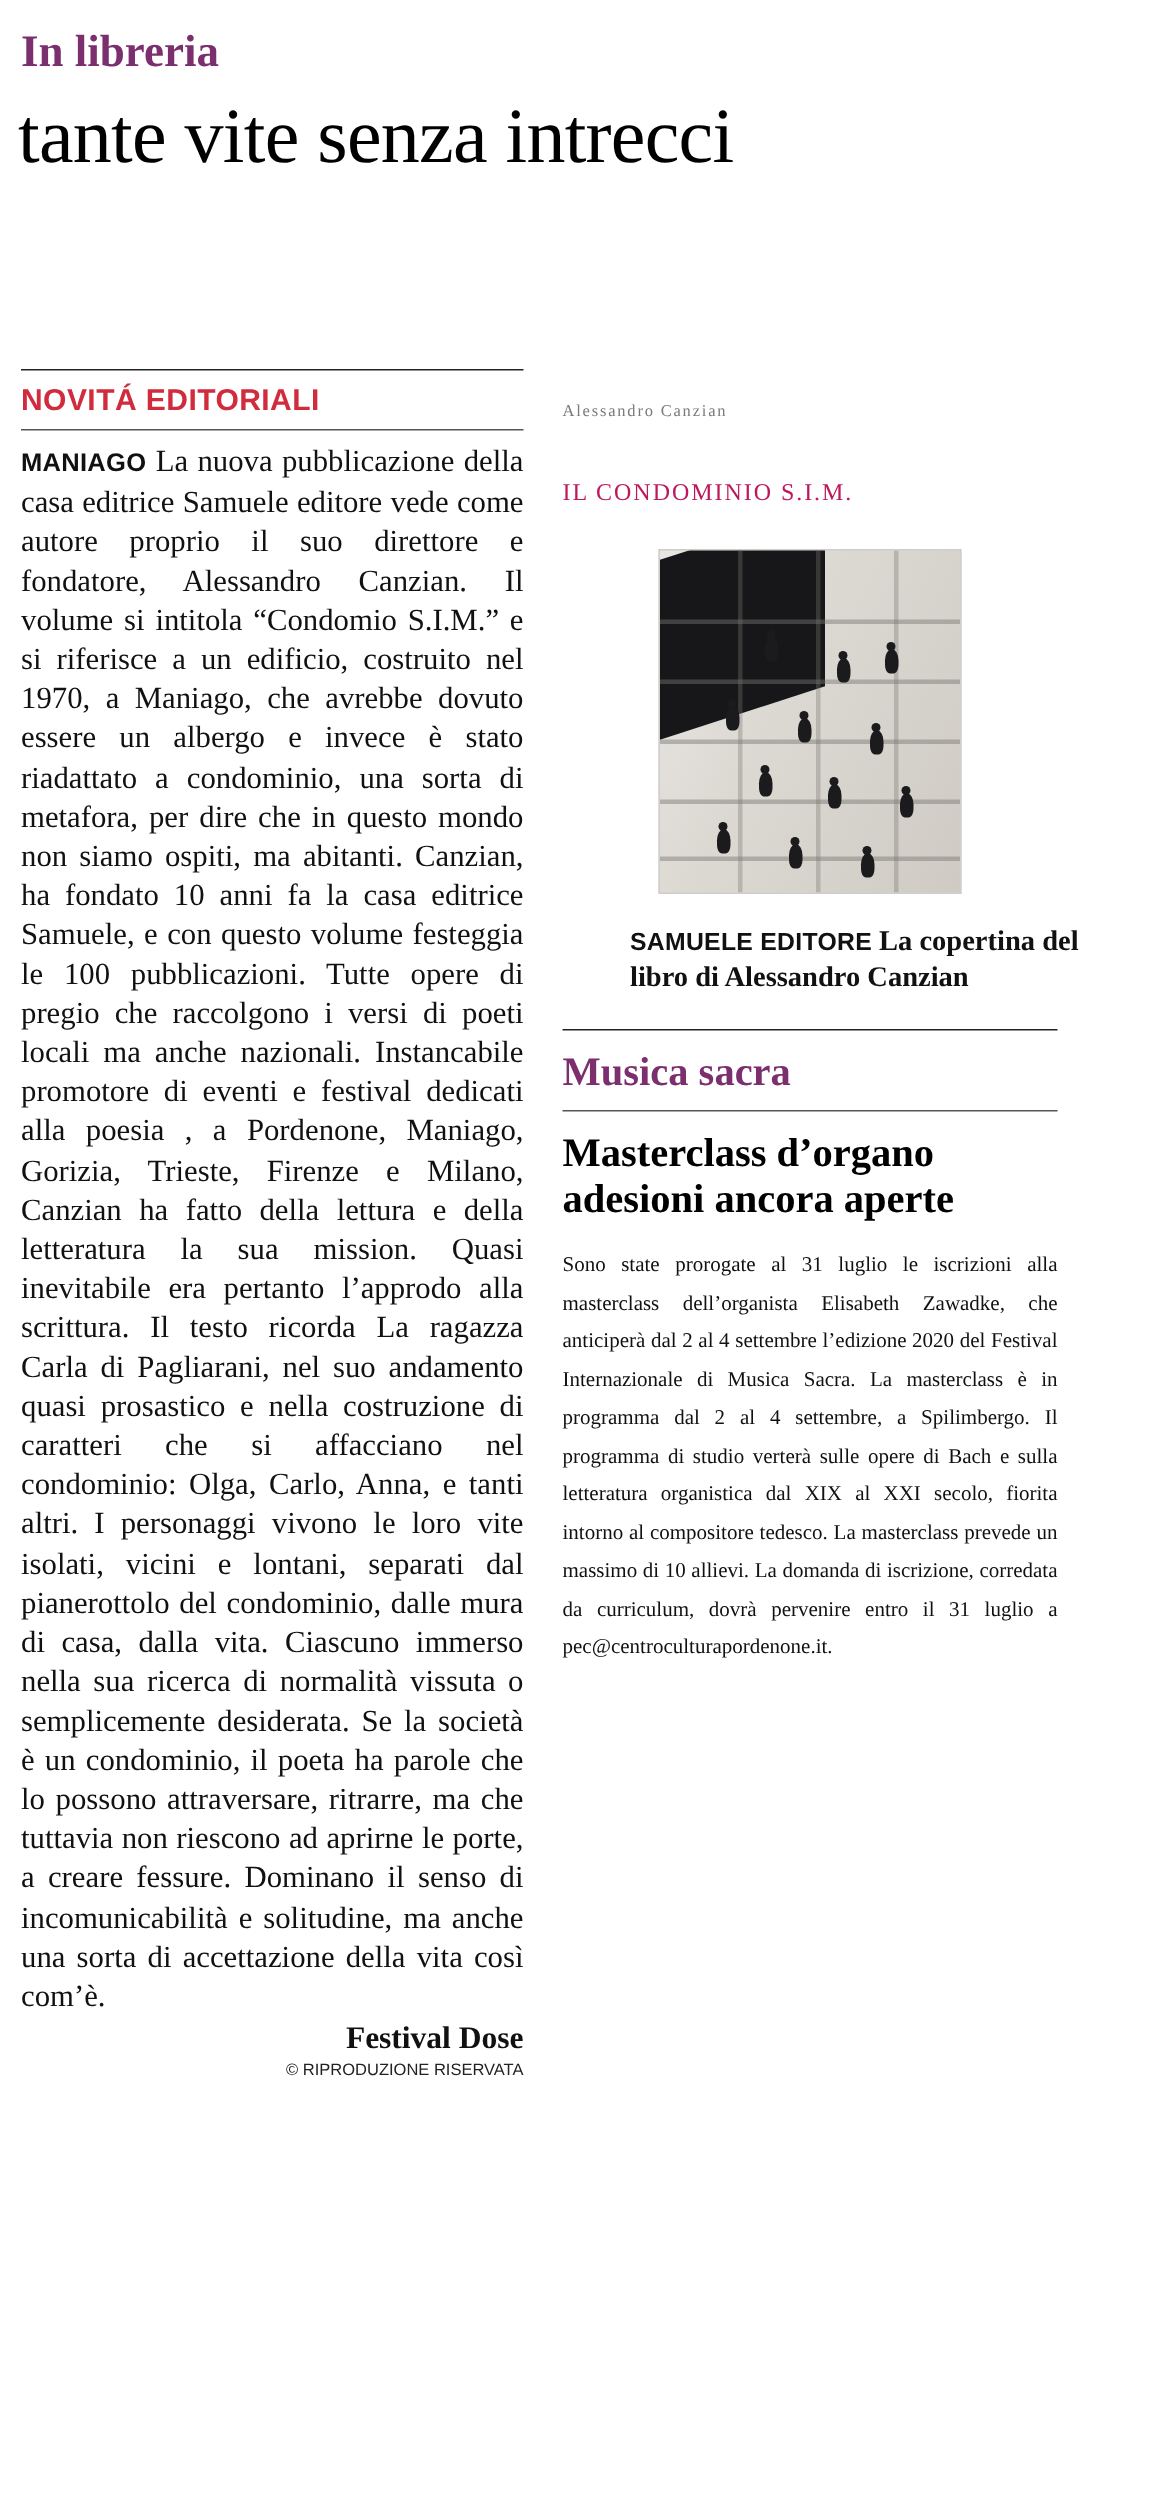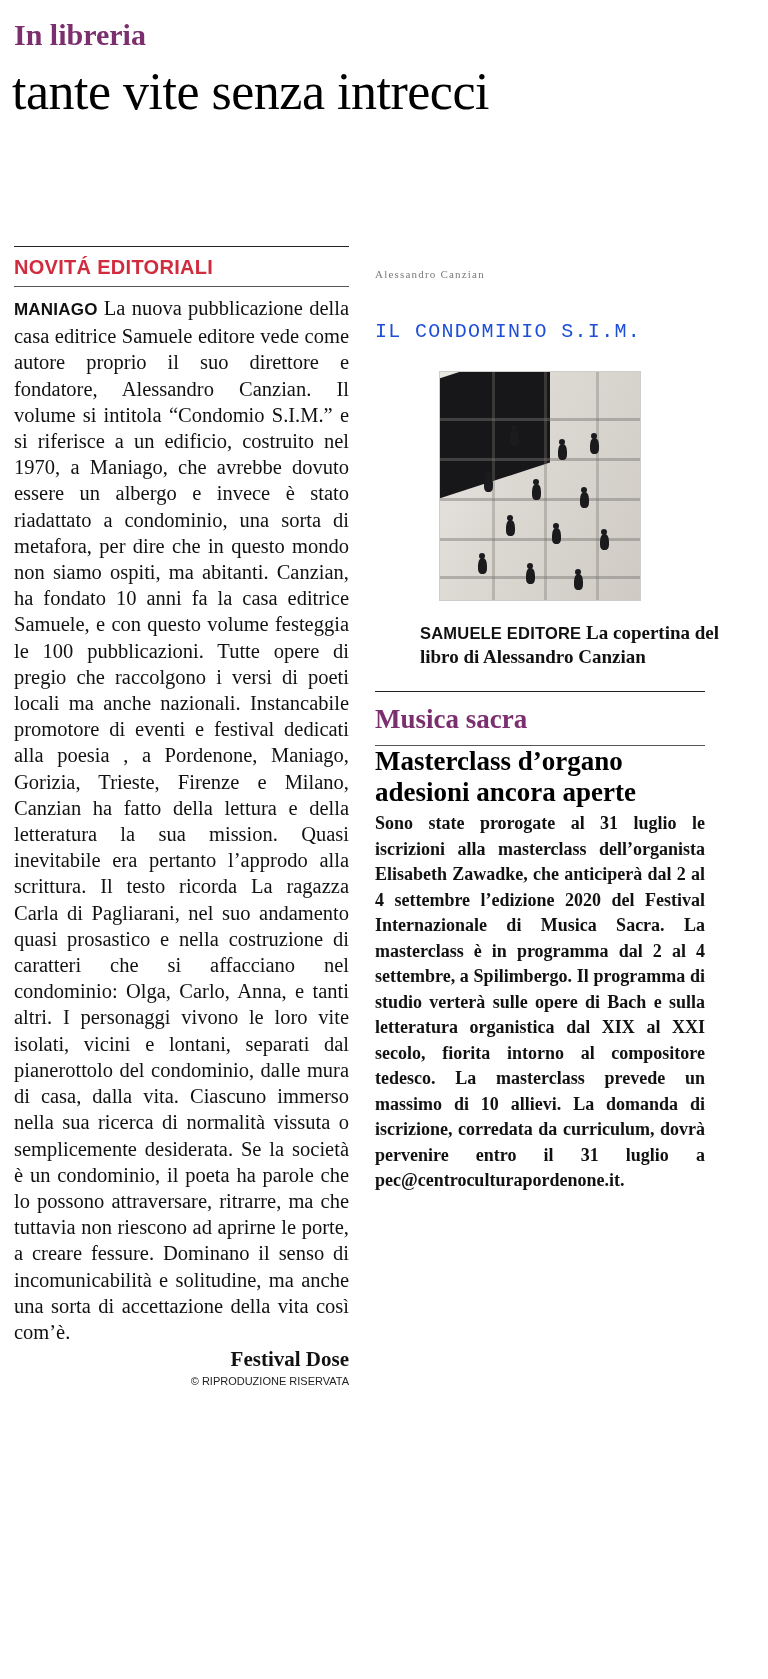--- a/index.html
+++ b/index.html
@@ -113,23 +113,23 @@
     text-align: left;
   }
   .cover-author {
     font-family: "Liberation Serif", serif;
     font-size: 11px;
     color: #7a7a7a;
     letter-spacing: 1.2px;
     margin-top: 22px;
   }
   .cover-title {
-    font-family: Liberation Mono, monospace;
-    font-size: 20px;
-    color: #1d4ed8;
+    font-family: Liberation Serif, serif;
+    font-size: 16px;
+    color: #be185d;
     letter-spacing: 1.3px;
     margin-top: 40px;
   }
   .cover-photo {
     margin: 28px auto 0 auto;
     width: 200px;
     height: 228px;
     position: relative;
     overflow: hidden;
     background: #d8d6d2;
@@ -207,28 +207,29 @@
   .rule-under-kicker {
     border-top: 1px solid #555;
     width: 330px;
     margin-top: 10px;
   }
   .sub-headline {
     font-family: "Liberation Serif", serif;
     font-weight: bold;
     font-size: 27px;
     line-height: 31px;
+    margin-top: 12px;
     color: #000;
   }
   .sub-body {
     font-family: "Liberation Serif", serif;
-    font-weight: bold;
-    font-size: 18px;
+    font-weight: normal;
+    font-size: 14px;
     line-height: 25.5px;
-    margin-top: 3px;
+    margin-top: 16px;
     text-align: justify;
     color: #111;
     word-break: break-word;
   }
 </style>
 </head>
 <body>
 
 <div class="page">
 

